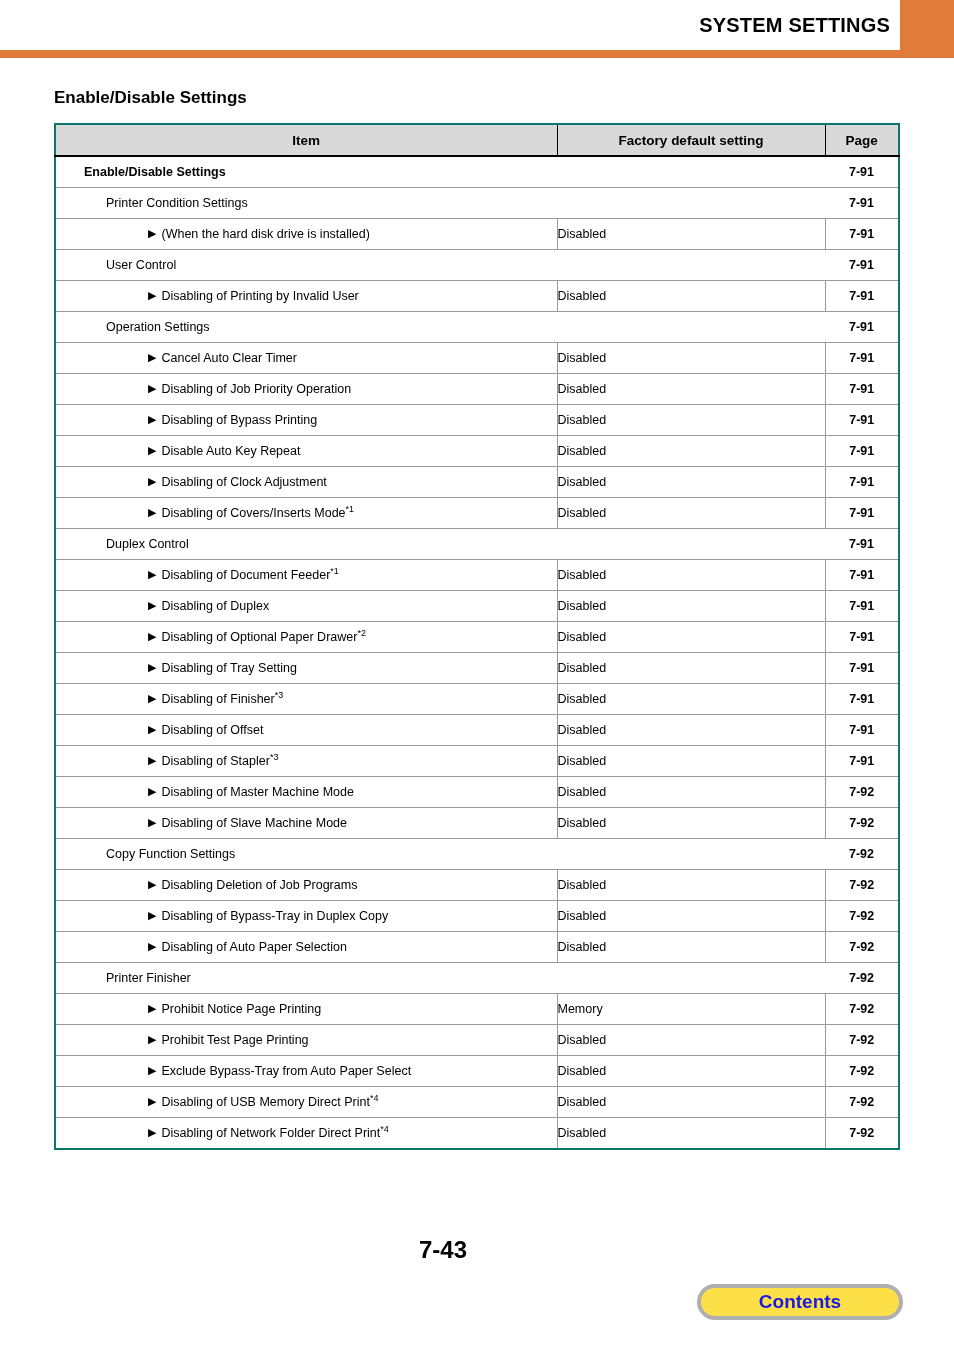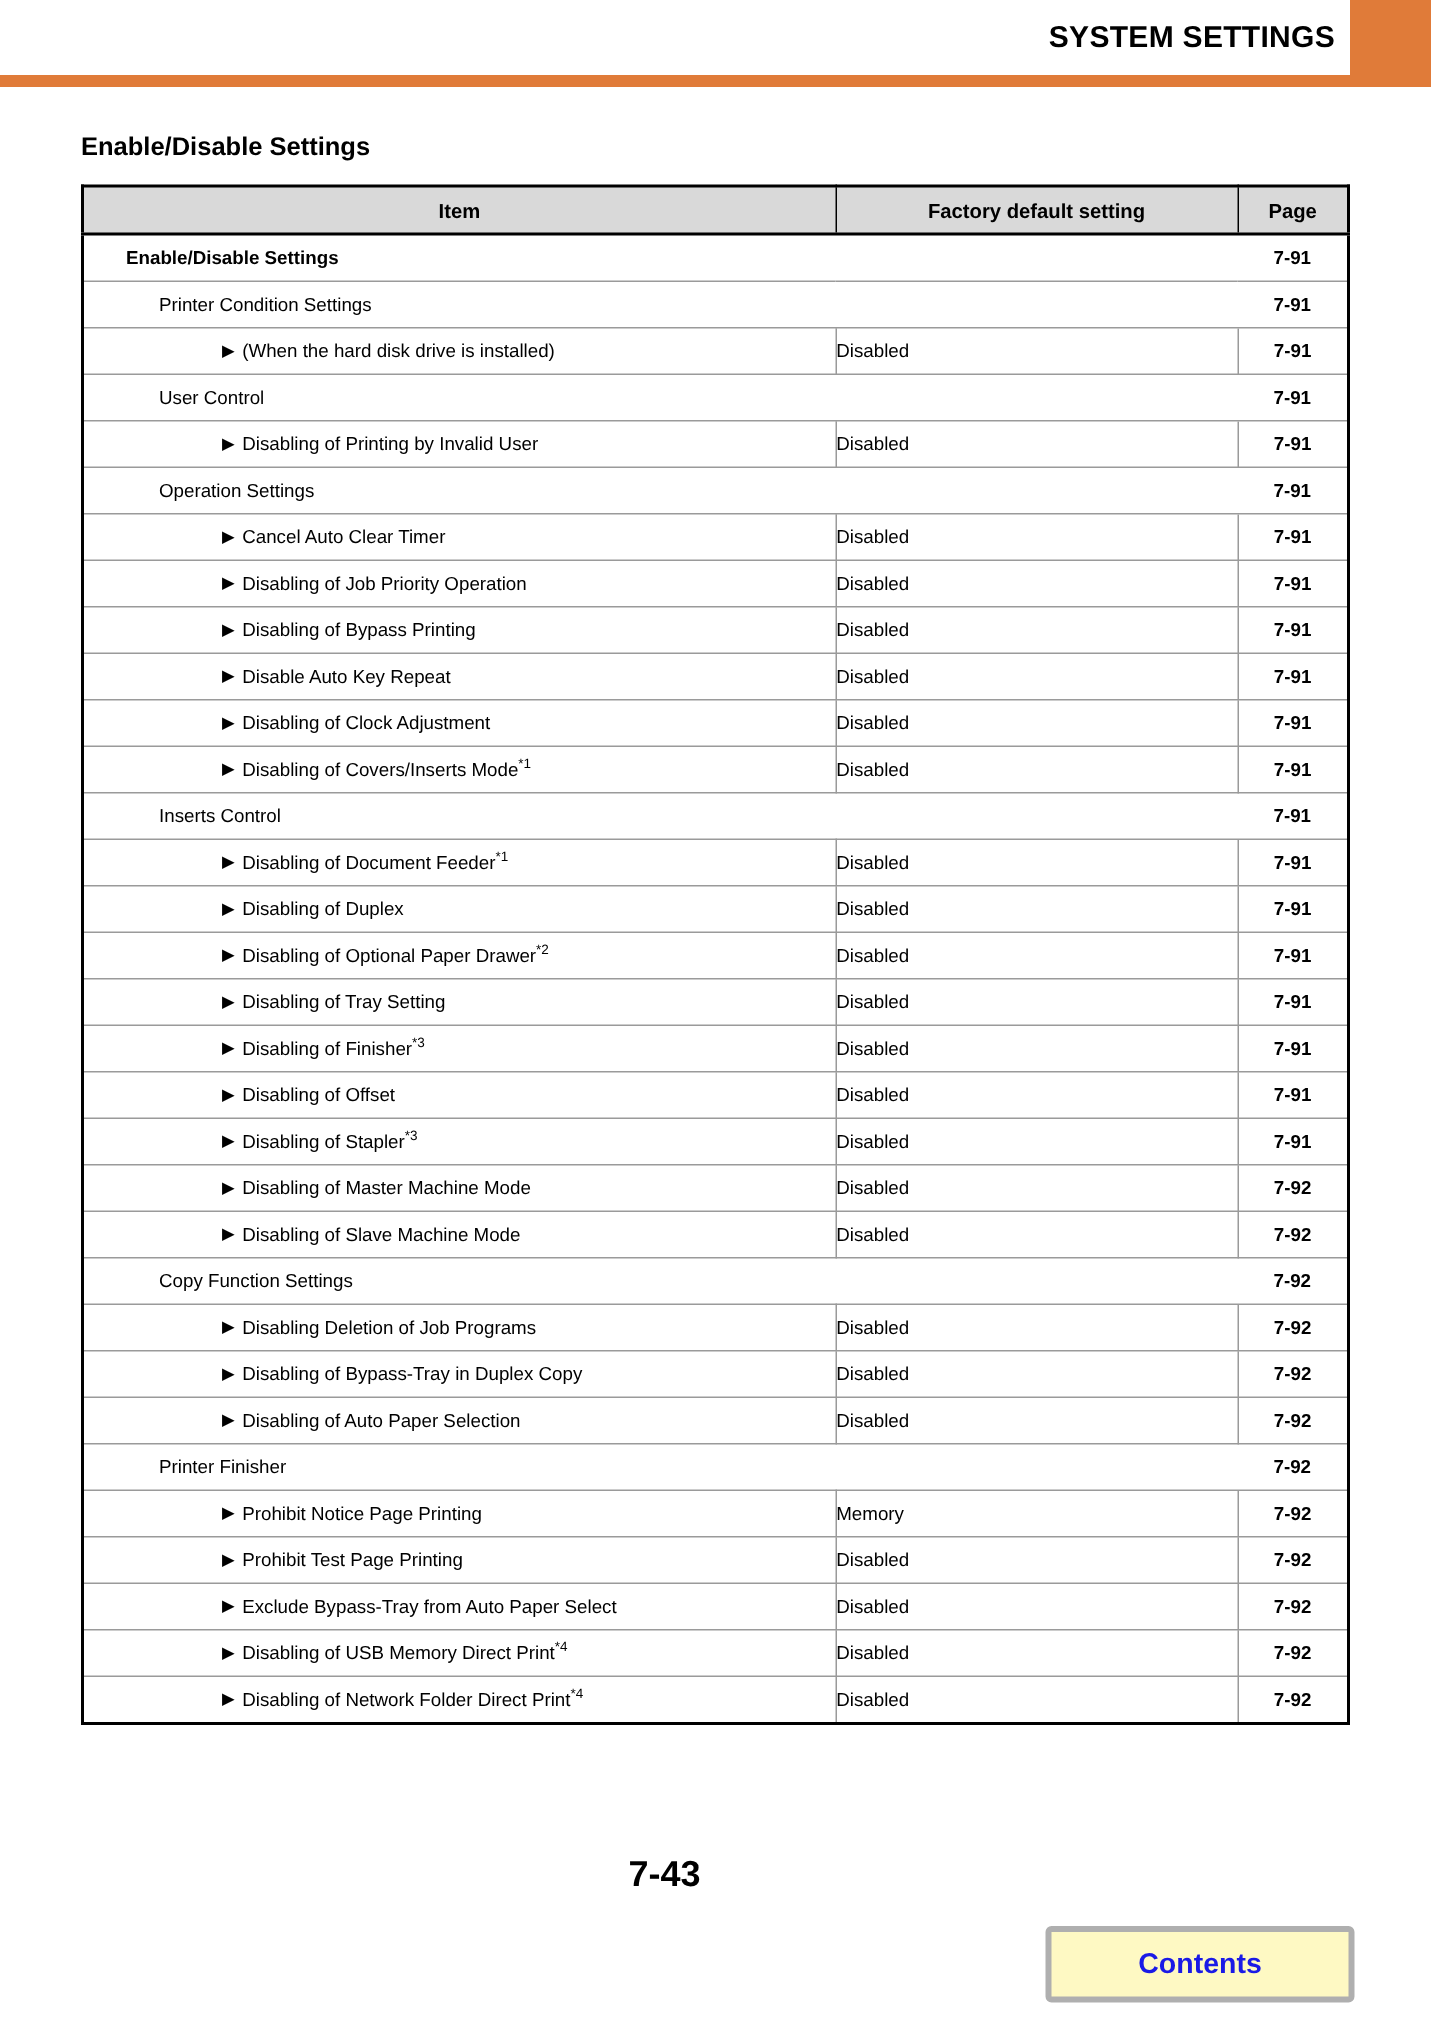--- a/index.html
+++ b/index.html
@@ -63,21 +63,21 @@
   }
 
   
   .settings-table {
     position: absolute;
     top: 123px;
     left: 54px;
     width: 844px;
     border-collapse: collapse;
     table-layout: fixed;
-    border: 2px solid #000000;
+    border: 2px solid #0f766e;
   }
   .settings-table col.c-item  { width: 502px; }
   .settings-table col.c-value { width: 268px; }
   .settings-table col.c-page  { width: 74px;  }
 
   .settings-table thead th {
     background: #D9D9D9;
     border: 1px solid #000000;
     border-bottom: 2px solid #000000;
     font-size: 13.5px;
@@ -159,25 +159,25 @@
     text-align: center;
     font-size: 24px;
     font-weight: bold;
     color: #000000;
   }
   .contents-button {
     position: absolute;
     top: 1284px;
     left: 697px;
     width: 206px;
-    height: 51px;
+    height: 36px;
     box-sizing: border-box;
     border: 4px solid #AFAFAF;
-    border-radius: 4px;
-    background: #fef9c3;
+    border-radius: 18px;
+    background: #fde047;
     display: flex;
     align-items: center;
     justify-content: center;
     font-size: 19px;
     font-weight: bold;
     color: #1A1AE6;
     cursor: pointer;
   }
 </style>
 </head>
@@ -255,21 +255,21 @@
         <td class="cell-item"><span class="lbl"><span class="tri">▶</span>Disabling of Clock Adjustment</span></td>
         <td class="cell-value">Disabled</td>
         <td class="cell-page">7-91</td>
       </tr>
       <tr class="lvl-2">
         <td class="cell-item"><span class="lbl"><span class="tri">▶</span>Disabling of Covers/Inserts Mode<span class="sup">*1</span></span></td>
         <td class="cell-value">Disabled</td>
         <td class="cell-page">7-91</td>
       </tr>
       <tr class="lvl-1 section">
-        <td class="cell-item" colspan="2"><span class="lbl">Inserts Control</span></td>
+        <td class="cell-item" colspan="2"><span class="lbl">Duplex Control</span></td>
         <td class="cell-page">7-91</td>
       </tr>
       <tr class="lvl-2">
         <td class="cell-item"><span class="lbl"><span class="tri">▶</span>Disabling of Document Feeder<span class="sup">*1</span></span></td>
         <td class="cell-value">Disabled</td>
         <td class="cell-page">7-91</td>
       </tr>
       <tr class="lvl-2">
         <td class="cell-item"><span class="lbl"><span class="tri">▶</span>Disabling of Duplex</span></td>
         <td class="cell-value">Disabled</td>

